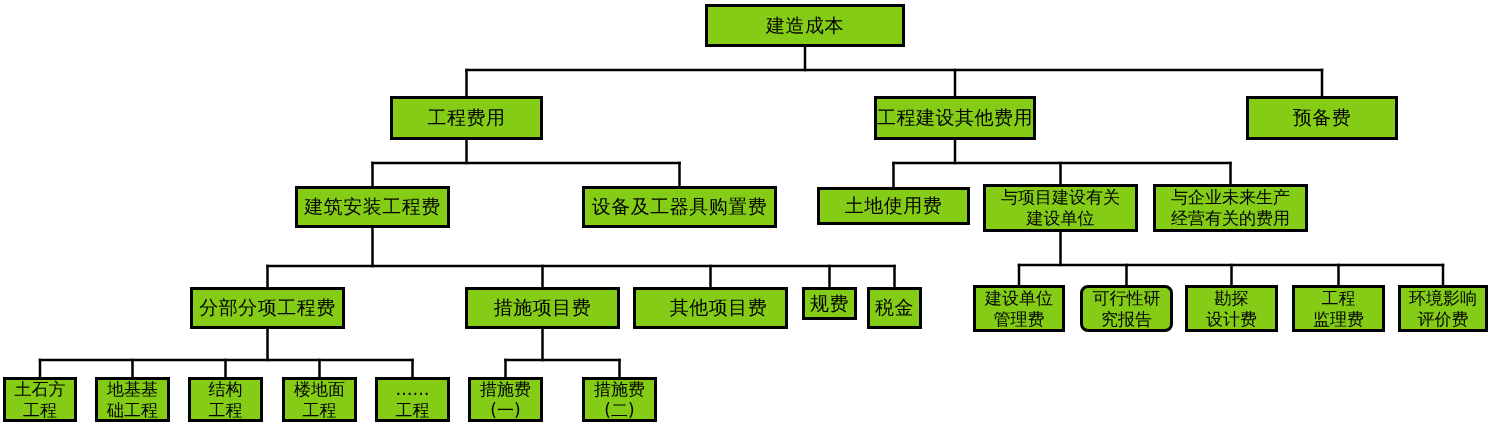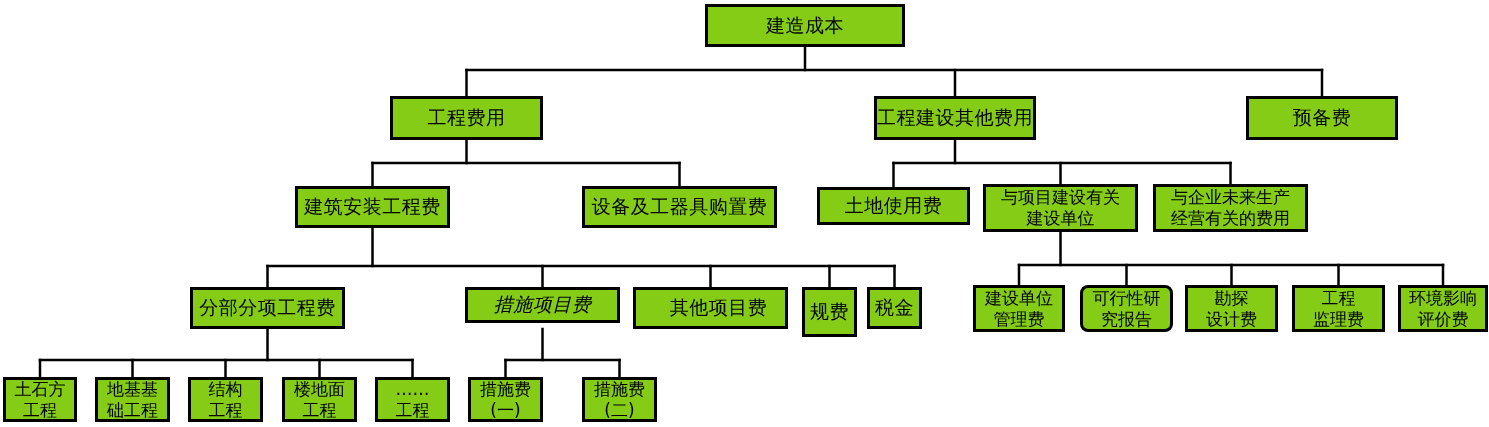--- a/index.html
+++ b/index.html
@@ -118,27 +118,27 @@
       <span class="node-line">与项目建设有关</span>
       <span class="node-line">建设单位</span>
     </div>
     <div class="node multiline" style="left: 1153px; top: 184px; width: 155px; height: 48px;">
       <span class="node-line">与企业未来生产</span>
       <span class="node-line">经营有关的费用</span>
     </div>
     <div class="node" style="left: 190px; top: 287px; width: 155px; height: 42px;">
       <span class="node-line">分部分项工程费</span>
     </div>
-    <div class="node" style="left: 465px; top: 287px; width: 155px; height: 36px; font-style: italic;">
+    <div class="node" style="left: 465px; top: 287px; width: 155px; height: 42px;">
       <span class="node-line">措施项目费</span>
     </div>
     <div class="node" style="left: 633px; top: 287px; width: 155px; height: 42px; padding-left: 16px;">
       <span class="node-line">其他项目费</span>
     </div>
-    <div class="node" style="left: 802px; top: 287px; width: 55px; height: 50px;">
+    <div class="node" style="left: 802px; top: 287px; width: 55px; height: 33px;">
       <span class="node-line">规费</span>
     </div>
     <div class="node" style="left: 867px; top: 287px; width: 55px; height: 42px;">
       <span class="node-line">税金</span>
     </div>
     <div class="node multiline" style="left: 973px; top: 285px; width: 92px; height: 47px;">
       <span class="node-line">建设单位</span>
       <span class="node-line">管理费</span>
     </div>
     <div class="node multiline" style="left: 1080px; top: 285px; width: 93px; height: 47px; border-radius: 8px;">

